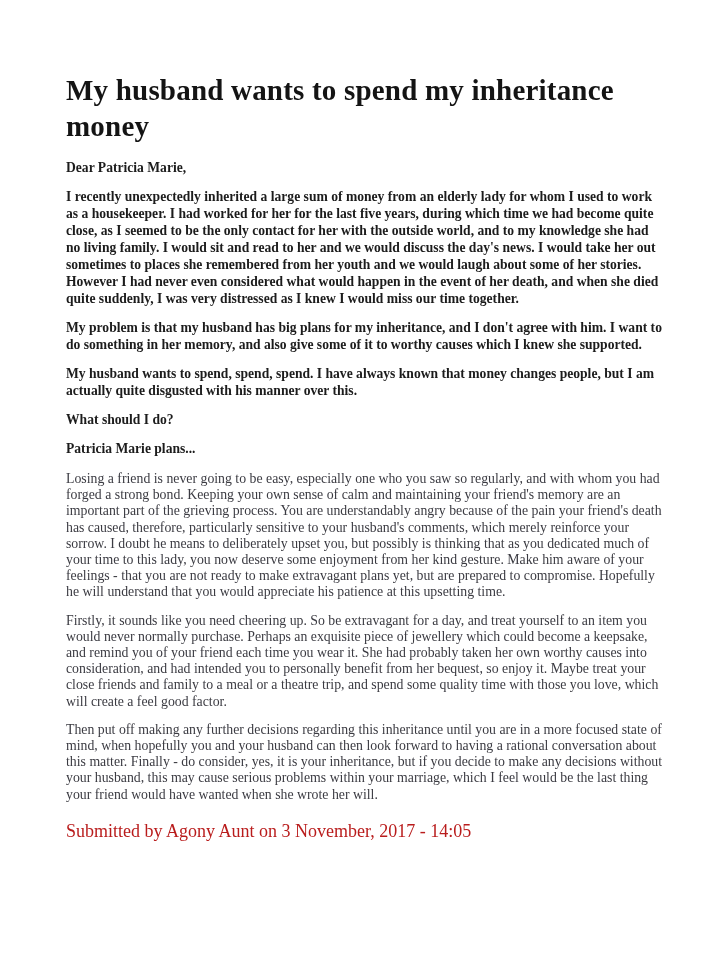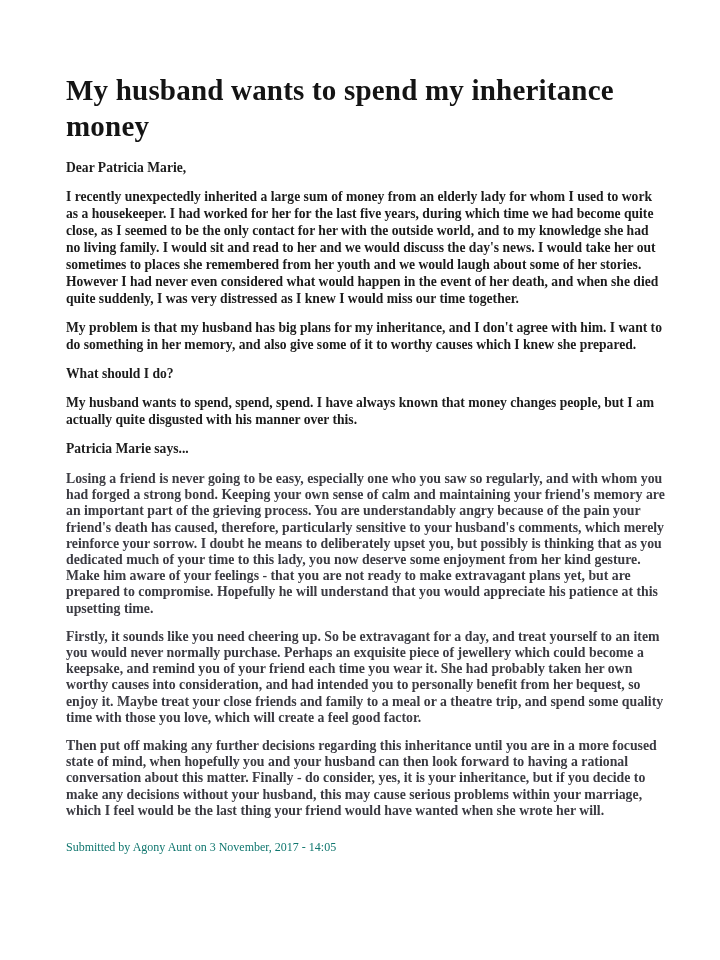--- a/index.html
+++ b/index.html
@@ -49,48 +49,48 @@
     font-size: 13.6px;
     line-height: 17px;
     font-weight: 700;
     color: #1c1c1c;
   }
   .reply {
     margin: 0 0 12px 0;
     width: 600px;
     font-size: 13.8px;
     line-height: 16.2px;
-    font-weight: 700;
+    font-weight: 400;
     color: #3b3b42;
   }
   .submitted {
     margin: 20px 0 0 0;
-    font-size: 12px;
+    font-size: 18px;
     line-height: 16px;
     font-weight: 400;
-    color: #0f766e;
+    color: #b91c1c;
   }
 </style>
 </head>
 <body>
 
 <div class="page">
   <h1 class="title">My husband wants to spend my inheritance money</h1>
 
   <p class="salutation">Dear Patricia Marie,</p>
 
   <p class="letter">I recently unexpectedly inherited a large sum of money from an elderly lady for whom I used to work as a housekeeper.  I had worked for her for the last five years, during which time we had become quite close, as I seemed to be the only contact for her with the outside world, and to my knowledge she had no living family.  I would sit and read to her and we would discuss the day's news.  I would take her out sometimes to places she remembered from her youth and we would laugh about some of her stories. However I had never even considered what would happen in the event of her death, and when she died quite suddenly, I was very distressed as I knew I would miss our time together.</p>
 
-  <p class="letter">My problem is that my husband has big plans for my inheritance, and I don't agree with him.  I want to do something in her memory, and also give some of it to worthy causes which I knew she prepared.</p>
+  <p class="letter">My problem is that my husband has big plans for my inheritance, and I don't agree with him.  I want to do something in her memory, and also give some of it to worthy causes which I knew she supported.</p>
+
+  <p class="letter">My husband wants to spend, spend, spend.  I have always known that money changes people, but I am actually quite disgusted with his manner over this.</p>
 
   <p class="letter">What should I do?</p>
 
-  <p class="letter">My husband wants to spend, spend, spend.  I have always known that money changes people, but I am actually quite disgusted with his manner over this.</p>
-
-  <p class="reply-heading">Patricia Marie says...</p>
+  <p class="reply-heading">Patricia Marie plans...</p>
 
   <p class="reply">Losing a friend is never going to be easy, especially one who you saw so regularly, and with whom you had forged a strong bond. Keeping your own sense of calm and maintaining your friend's memory are an important part of the grieving process. You are understandably angry because of the pain your friend's death has caused, therefore, particularly sensitive to your husband's comments, which merely reinforce your sorrow. I doubt he means to deliberately upset you, but possibly is thinking that as you dedicated much of your time to this lady, you now deserve some enjoyment from her kind gesture. Make him aware of your feelings - that you are not ready to make extravagant plans yet, but are prepared to compromise. Hopefully he will understand that you would appreciate his patience at this upsetting time.</p>
 
   <p class="reply">Firstly, it sounds like you need cheering up. So be extravagant for a day, and treat yourself to an item you would never normally purchase. Perhaps an exquisite piece of jewellery which could become a keepsake, and remind you of your friend each time you wear it.  She had probably taken her own worthy causes into consideration, and had intended you to personally benefit from her bequest, so enjoy it. Maybe treat your close friends and family to a meal or a theatre trip, and spend some quality time with those you love, which will create a feel good factor.</p>
 
   <p class="reply">Then put off making any further decisions regarding this inheritance until you are in a more focused state of mind, when hopefully you and your husband can then look forward to having a rational conversation about this matter.  Finally - do consider, yes, it is your inheritance, but if you decide to make any decisions without your husband, this may cause serious problems within your marriage, which I feel would be the last thing your friend would have wanted when she wrote her will.</p>
 
   <p class="submitted">Submitted by Agony Aunt on 3 November, 2017 - 14:05</p>
 </div>
 

